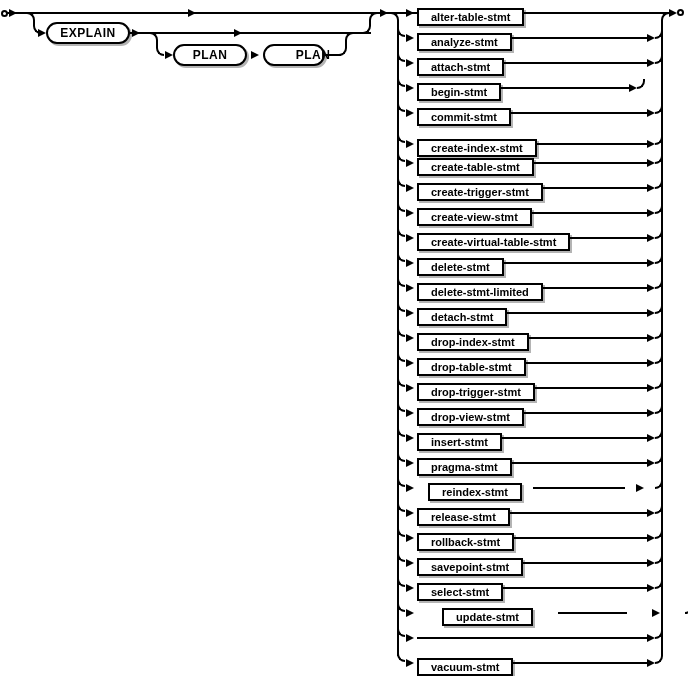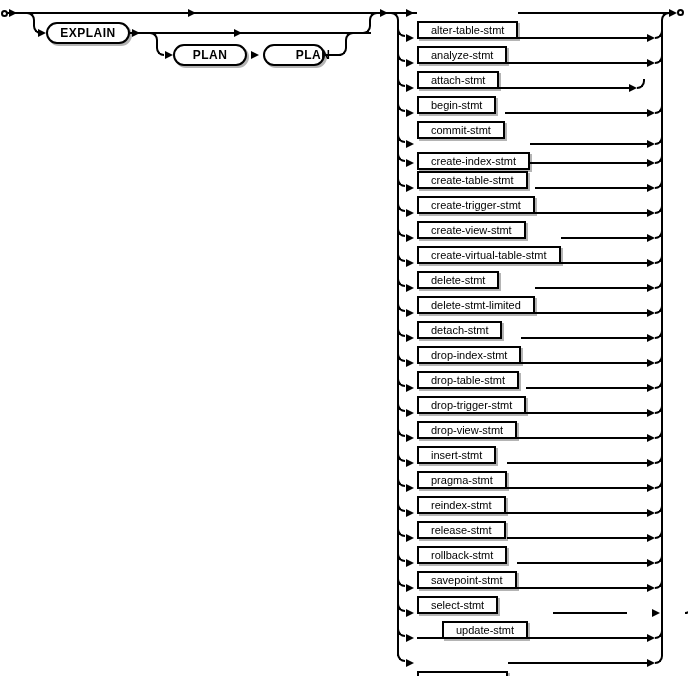--- a/index.html
+++ b/index.html
@@ -19,23 +19,23 @@
         border-radius:50%;background:#fff;}
   
   .stadium{position:absolute;box-sizing:border-box;height:22px;border:2px solid #000;border-radius:11px;
            display:flex;align-items:center;justify-content:center;background:#fff;
            font-weight:bold;font-size:12px;letter-spacing:.5px;box-shadow:2px 2px 0 #b4b4b4;}
   
   .row{position:absolute;left:397px;height:22px;display:flex;align-items:flex-start;}
   .rspacer{position:relative;width:20px;height:22px;flex:none;}
   .rspacer .crv{left:0;top:2;}
   .rspacer .arr{left:9;top:7px;left:9px;}
-  .nbox{flex:none;box-sizing:border-box;height:18px;margin-top:19px;border:2px solid #000;
+  .nbox{flex:none;box-sizing:border-box;height:18px;margin-top:6px;border:2px solid #000;
         padding:0 12px;display:flex;align-items:center;justify-content:center;background:#fff;
-        font-weight:normal;font-size:11px;white-space:nowrap;box-shadow:2px 2px 0 #b4b4b4;cursor:pointer;}
+        font-weight:bold;font-size:11px;white-space:nowrap;box-shadow:2px 2px 0 #b4b4b4;cursor:pointer;}
   .rline{flex:1;height:2px;margin-top:10px;background:#000;}
   .rarr{flex:none;width:0;height:0;margin-top:7px;
         border-left:8px solid #000;border-top:4px solid transparent;border-bottom:4px solid transparent;}
   .rcurve{flex:none;box-sizing:border-box;width:8px;height:10px;margin-top:2px;
           border-right:2px solid #000;border-bottom:2px solid #000;border-bottom-right-radius:8px;}
   .rterm{flex:none;box-sizing:border-box;width:7px;height:7px;margin-top:7px;
          border:2px solid #000;border-radius:50%;background:#fff;}
 </style>
 </head>
 <body>
@@ -312,21 +312,21 @@
           <i class="crv bl"></i>
           <i class="arr"></i>
         </span>
         <span class="nbox">
           <span>pragma-stmt</span>
         </span>
         <span class="rline"></span>
         <span class="rarr"></span>
         <span class="rcurve"></span>
       </div>
-      <div class="row" style="top: 477px; width: 266px;">
+      <div class="row" style="top: 477px; width: 266px; gap: 11px;">
         <span class="rspacer">
           <i class="crv bl"></i>
           <i class="arr"></i>
         </span>
         <span class="nbox">
           <span>reindex-stmt</span>
         </span>
         <span class="rline"></span>
         <span class="rarr"></span>
         <span class="rcurve"></span>

